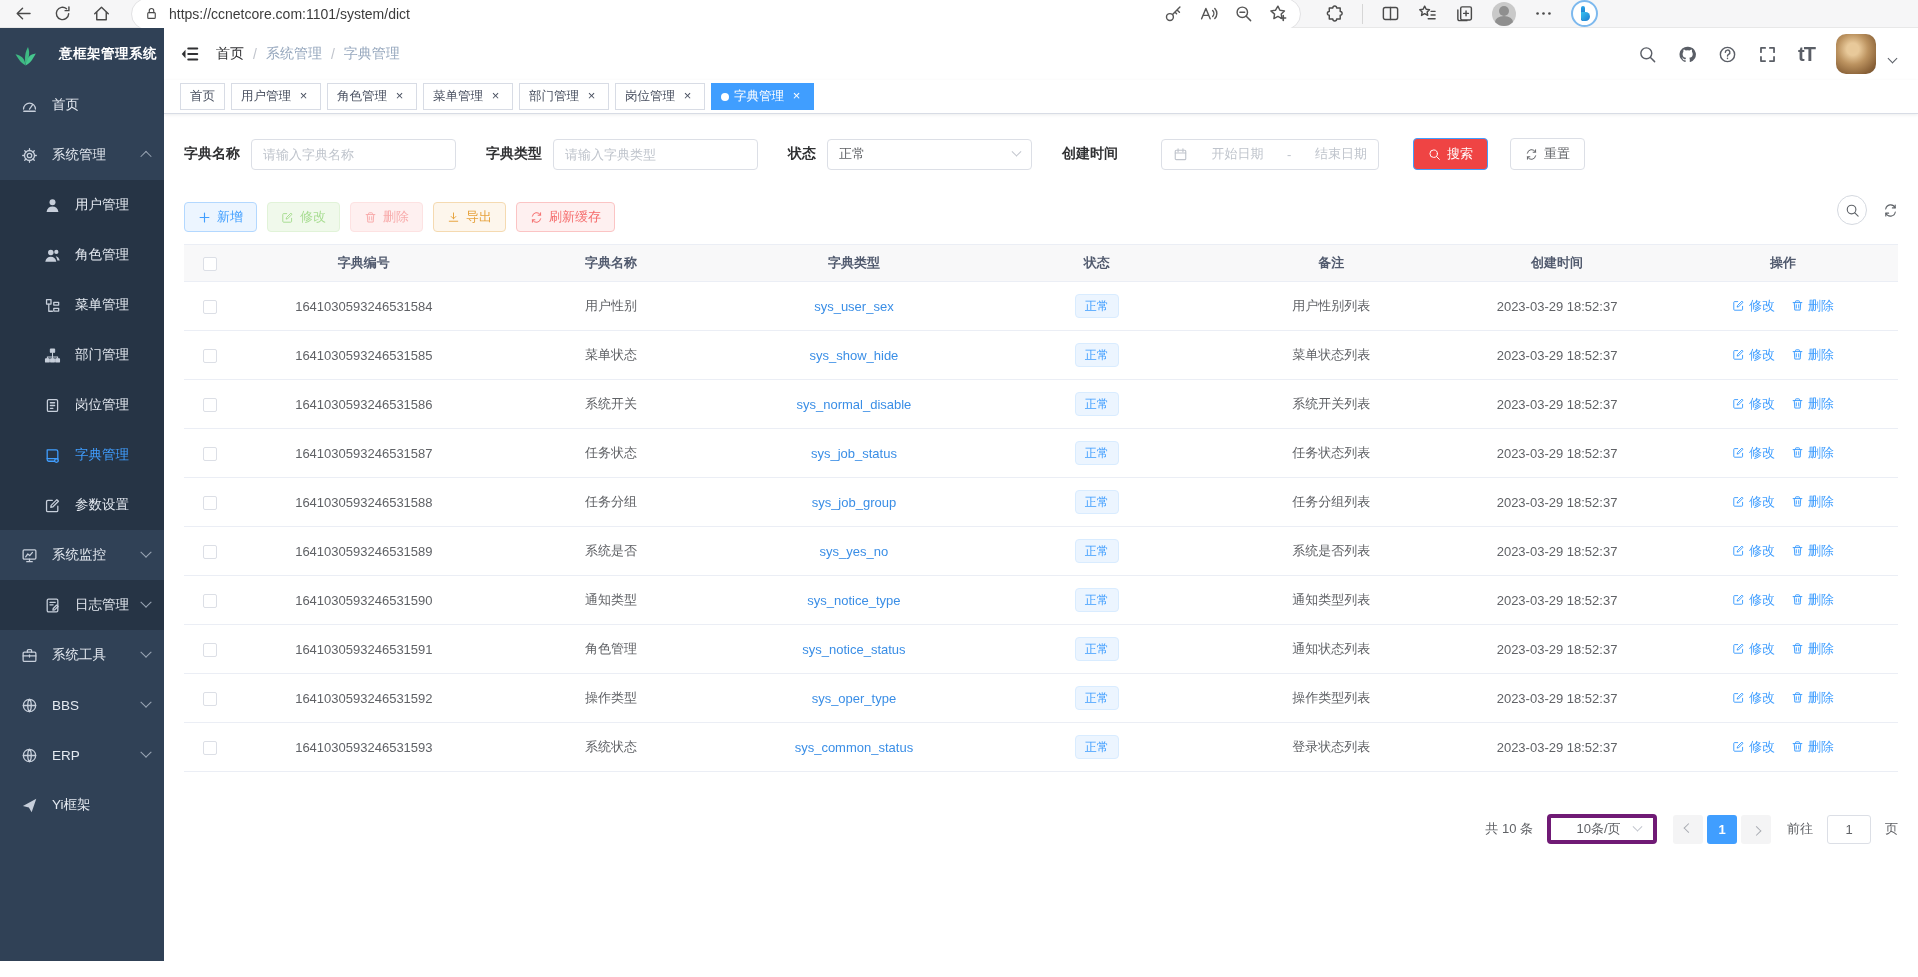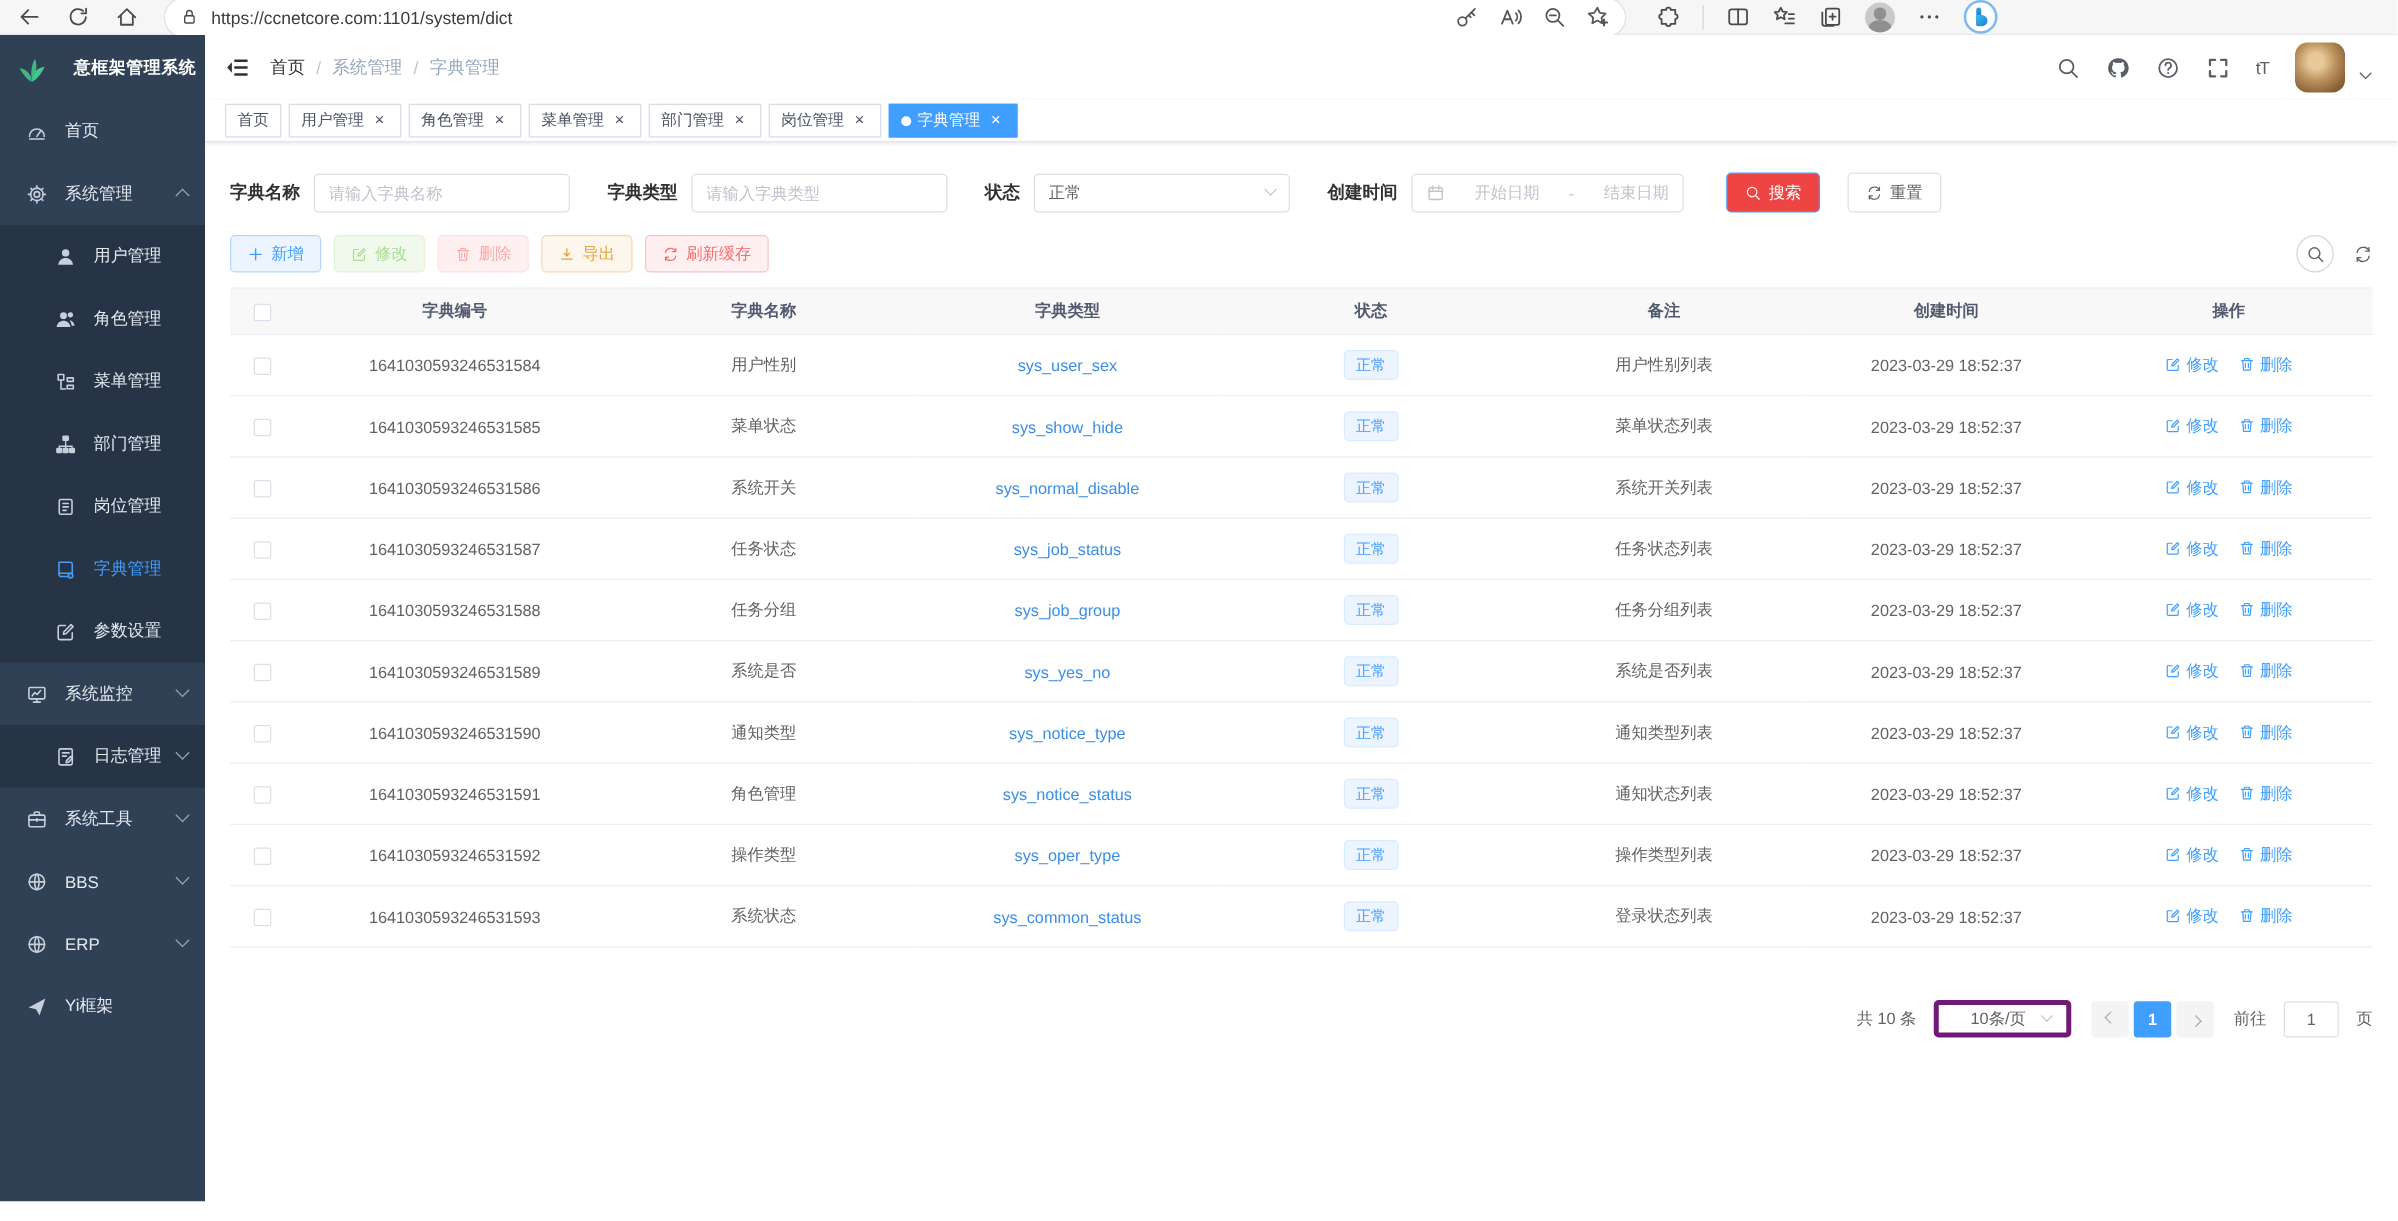--- a/index.html
+++ b/index.html
@@ -49,21 +49,21 @@
   
   .app-header { height:52px; display:flex; align-items:center; padding:0 22px 0 16px; flex:none; }
   .hamburger { width:20px; height:20px; color:#303133; cursor:pointer; }
   .hamburger svg { width:100%; height:100%; }
   .bc { margin-left:16px; font-size:14px; color:#97a8be; display:flex; align-items:center; gap:9px; }
   .bc .crumb-first { color:#303133; }
   .bc .sep { color:#c0c4cc; }
   .hdr-icons { margin-left:auto; display:flex; align-items:center; gap:21px; color:#5a5e66; }
   .hicon { width:19px; height:19px; display:inline-flex; cursor:pointer; }
   .hicon svg { width:100%; height:100%; }
-  .font-ico { font-size:14px; font-weight:normal; cursor:pointer; letter-spacing:-1px; }
+  .font-ico { font-size:20px; font-weight:bold; cursor:pointer; letter-spacing:-1px; }
   .u-avatar { width:40px; height:40px; border-radius:10px; cursor:pointer;
     background:radial-gradient(circle at 42% 38%, #e8c99a 0 18%, #bc9360 45%, #8a6238 78%, #6d4d2c); }
   .hdr-caret { width:7px; height:7px; border-right:1.3px solid #5a5e66; border-bottom:1.3px solid #5a5e66;
     transform:rotate(45deg); margin-left:-8px; margin-top:8px; cursor:pointer; }
 
   
   .tabbar { height:34px; display:flex; align-items:center; gap:6px; padding:0 16px;
     border-bottom:1px solid #d8dce5; box-shadow:0 1px 3px rgba(0,21,41,.08); flex:none; }
   .tag-tab { display:inline-flex; align-items:center; height:27px; padding:0 9px; gap:5px;
     border:1px solid #d8dce5; background:#fff; color:#495060; font-size:12.5px; cursor:pointer; white-space:nowrap; }
@@ -76,33 +76,33 @@
 
   .filters { display:flex; align-items:center; margin:8px 0 18px; font-size:14px; color:#303133; }
   .fgroup { display:flex; align-items:center; margin-right:30px; }
   .flabel { font-weight:bold; margin-right:11px; white-space:nowrap; }
   .inp { width:205px; height:31px; border:1px solid #dcdfe6; border-radius:4px; background:#fff;
     padding:0 11px; font-size:13px; color:#606266; display:flex; align-items:center; gap:7px; }
   input.inp::placeholder { color:#bfc4cc; }
   input.inp { outline:none; font-family:inherit; }
   .sel-caret { margin-left:auto; width:7px; height:7px; border-right:1.3px solid #c0c4cc;
     border-bottom:1.3px solid #c0c4cc; transform:rotate(45deg) translate(-2px,-2px); }
-  .date-inp { width:218px; justify-content:space-between; color:#bfc4cc; }
+  .date-inp { width:218px; justify-content:space-between; color:#bfc4cc;margin-left:32px; }
   .date-inp .cal { width:15px; height:15px; display:inline-flex; color:#c0c4cc; }
   .date-inp .cal svg { width:100%; height:100%; }
   .btn { height:32px; padding:0 14px; border-radius:4px; font-size:13px; display:inline-flex;
     align-items:center; gap:6px; cursor:pointer; border:1px solid #dcdfe6; background:#fff; color:#606266; white-space:nowrap; }
   .btn .bi { width:13px; height:13px; display:inline-flex; }
   .btn .bi svg { width:100%; height:100%; }
   .btn-primary { background:#ef4444; border-color:#409eff; color:#fff;text-align:right; }
   .btn-search { margin-left:34px; }
   .btn-reset { margin-left:22px; }
 
   .toolbar { display:flex; align-items:center; margin-bottom:12px; }
-  .tbtn { height:30px; padding:0 13px; margin-right:10px; }
+  .tbtn { height:30px; padding:0 13px; margin-right:10px;margin-top:14px; }
   .t-add   { color:#409eff; background:#ecf5ff; border-color:#b3d8ff; }
   .t-edit  { color:#a8dd92; background:#f0f9eb; border-color:#e1f3d8; cursor:not-allowed; }
   .t-del   { color:#f8abab; background:#fef0f0; border-color:#fde2e2; cursor:not-allowed; }
   .t-exp   { color:#e6a23c; background:#fdf6ec; border-color:#f5dab1; }
   .t-cache { color:#f56c6c; background:#fef0f0; border-color:#fbc4c4; }
   .tool-right { margin-left:auto; display:flex; align-items:center; gap:16px; color:#5f6368; }
   .ring-btn { width:30px; height:30px; border:1px solid #d5d9e0; border-radius:50%;
     display:flex; align-items:center; justify-content:center; cursor:pointer; }
   .ring-btn .bi, .tool-right > .bi { width:15px; height:15px; display:inline-flex; cursor:pointer; }
   .ring-btn svg, .tool-right svg { width:100%; height:100%; }

